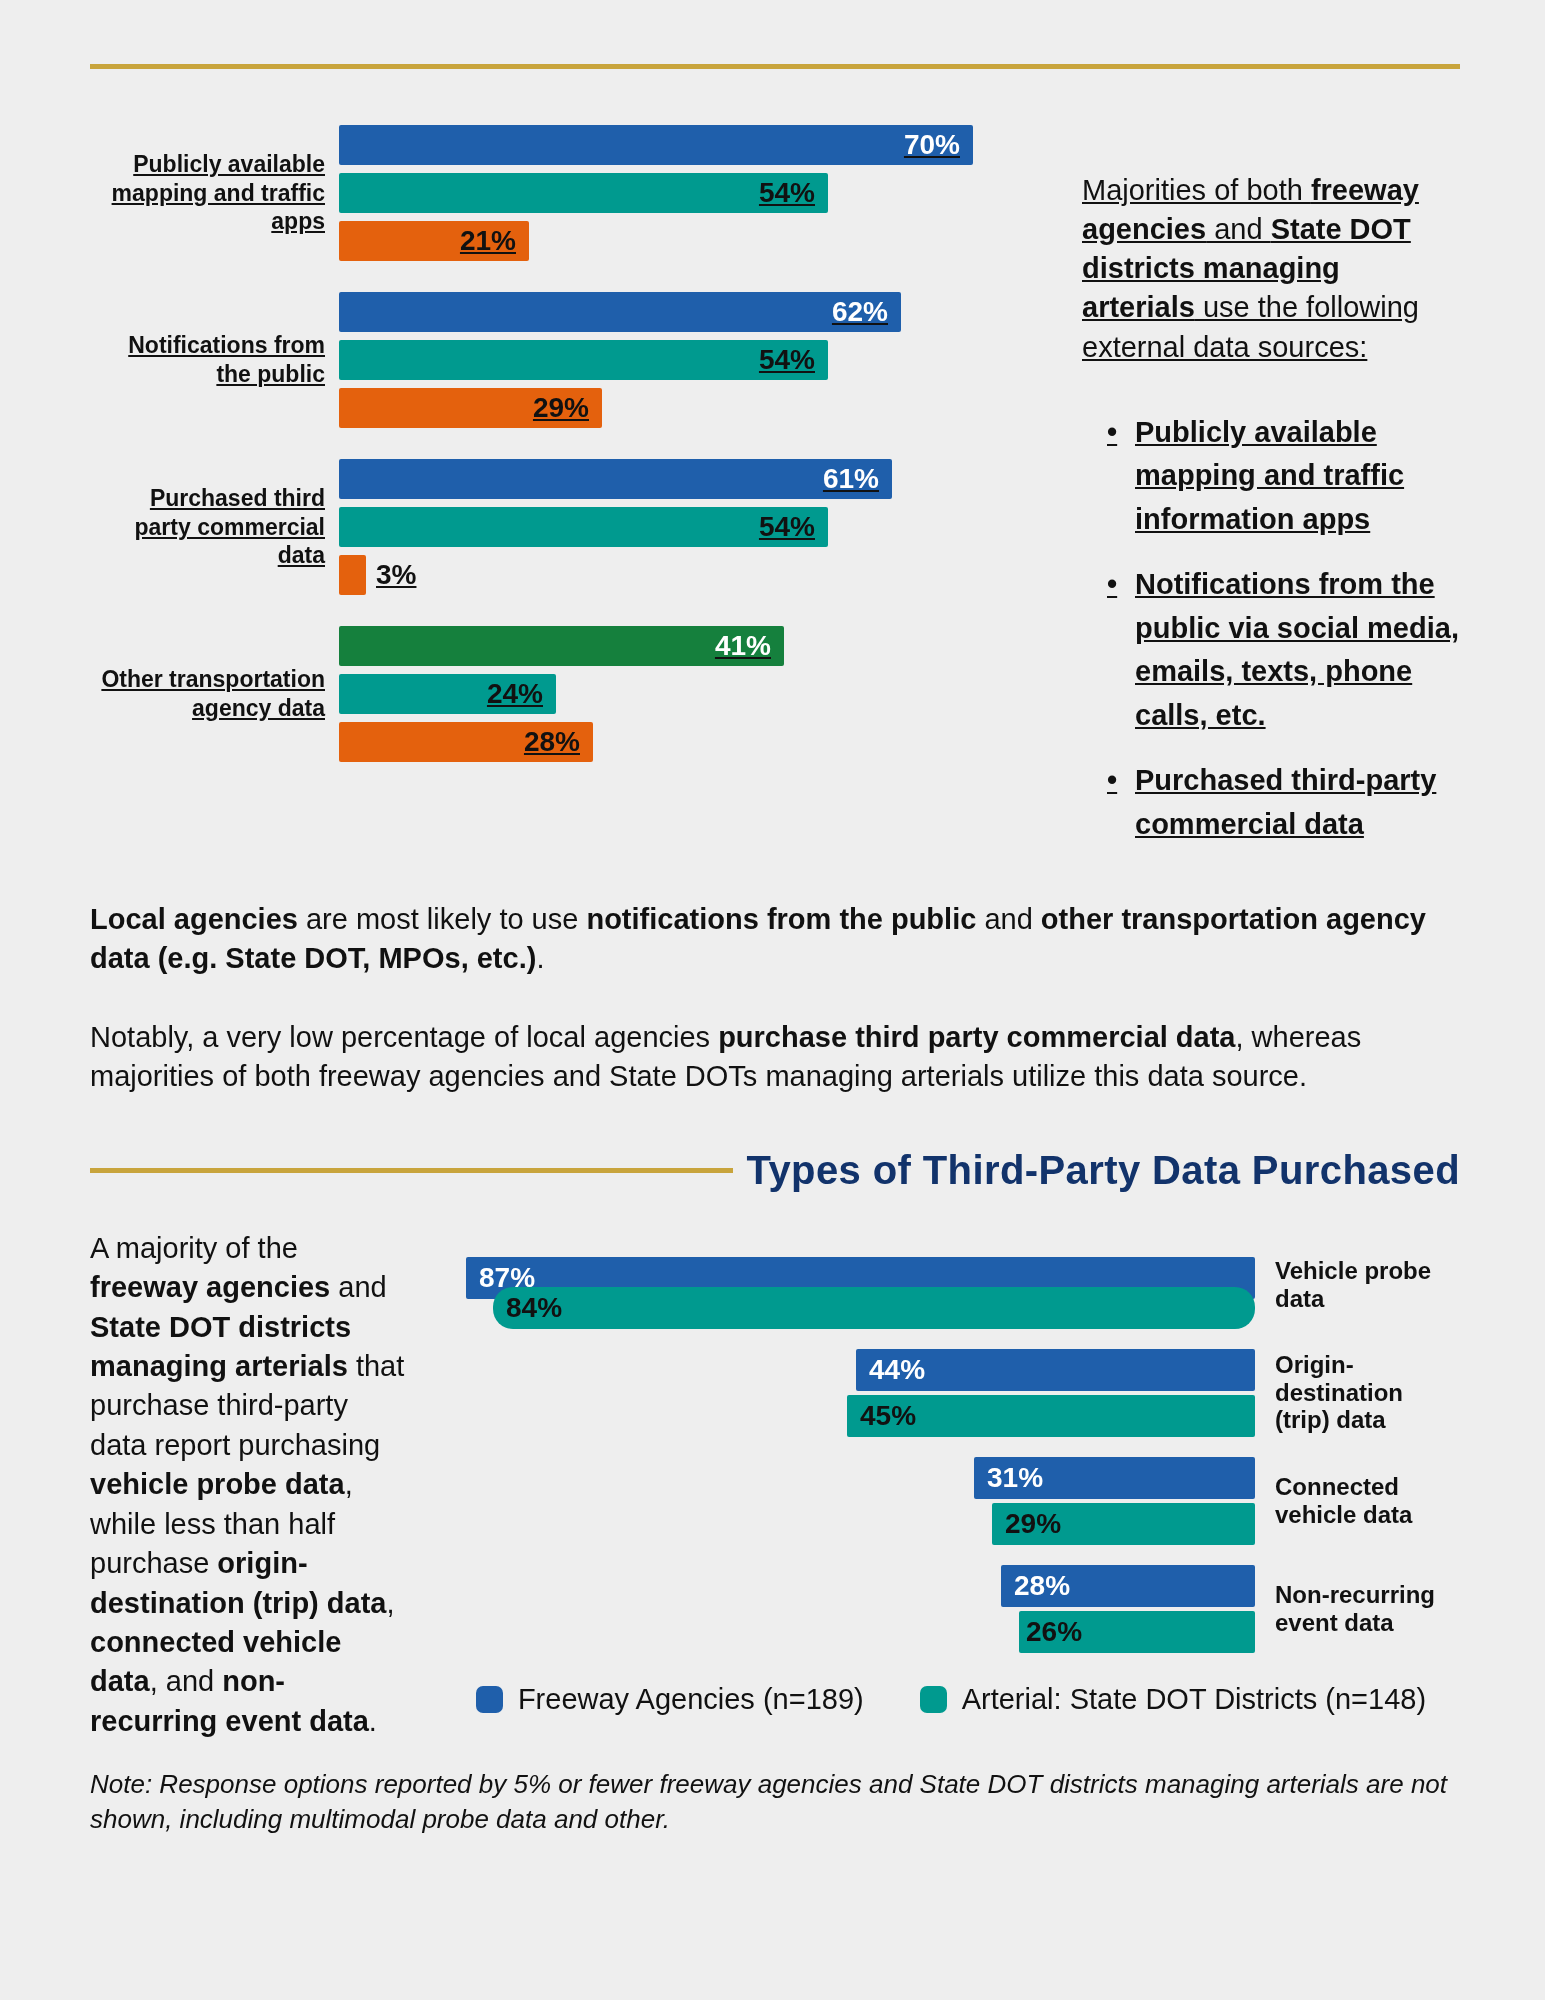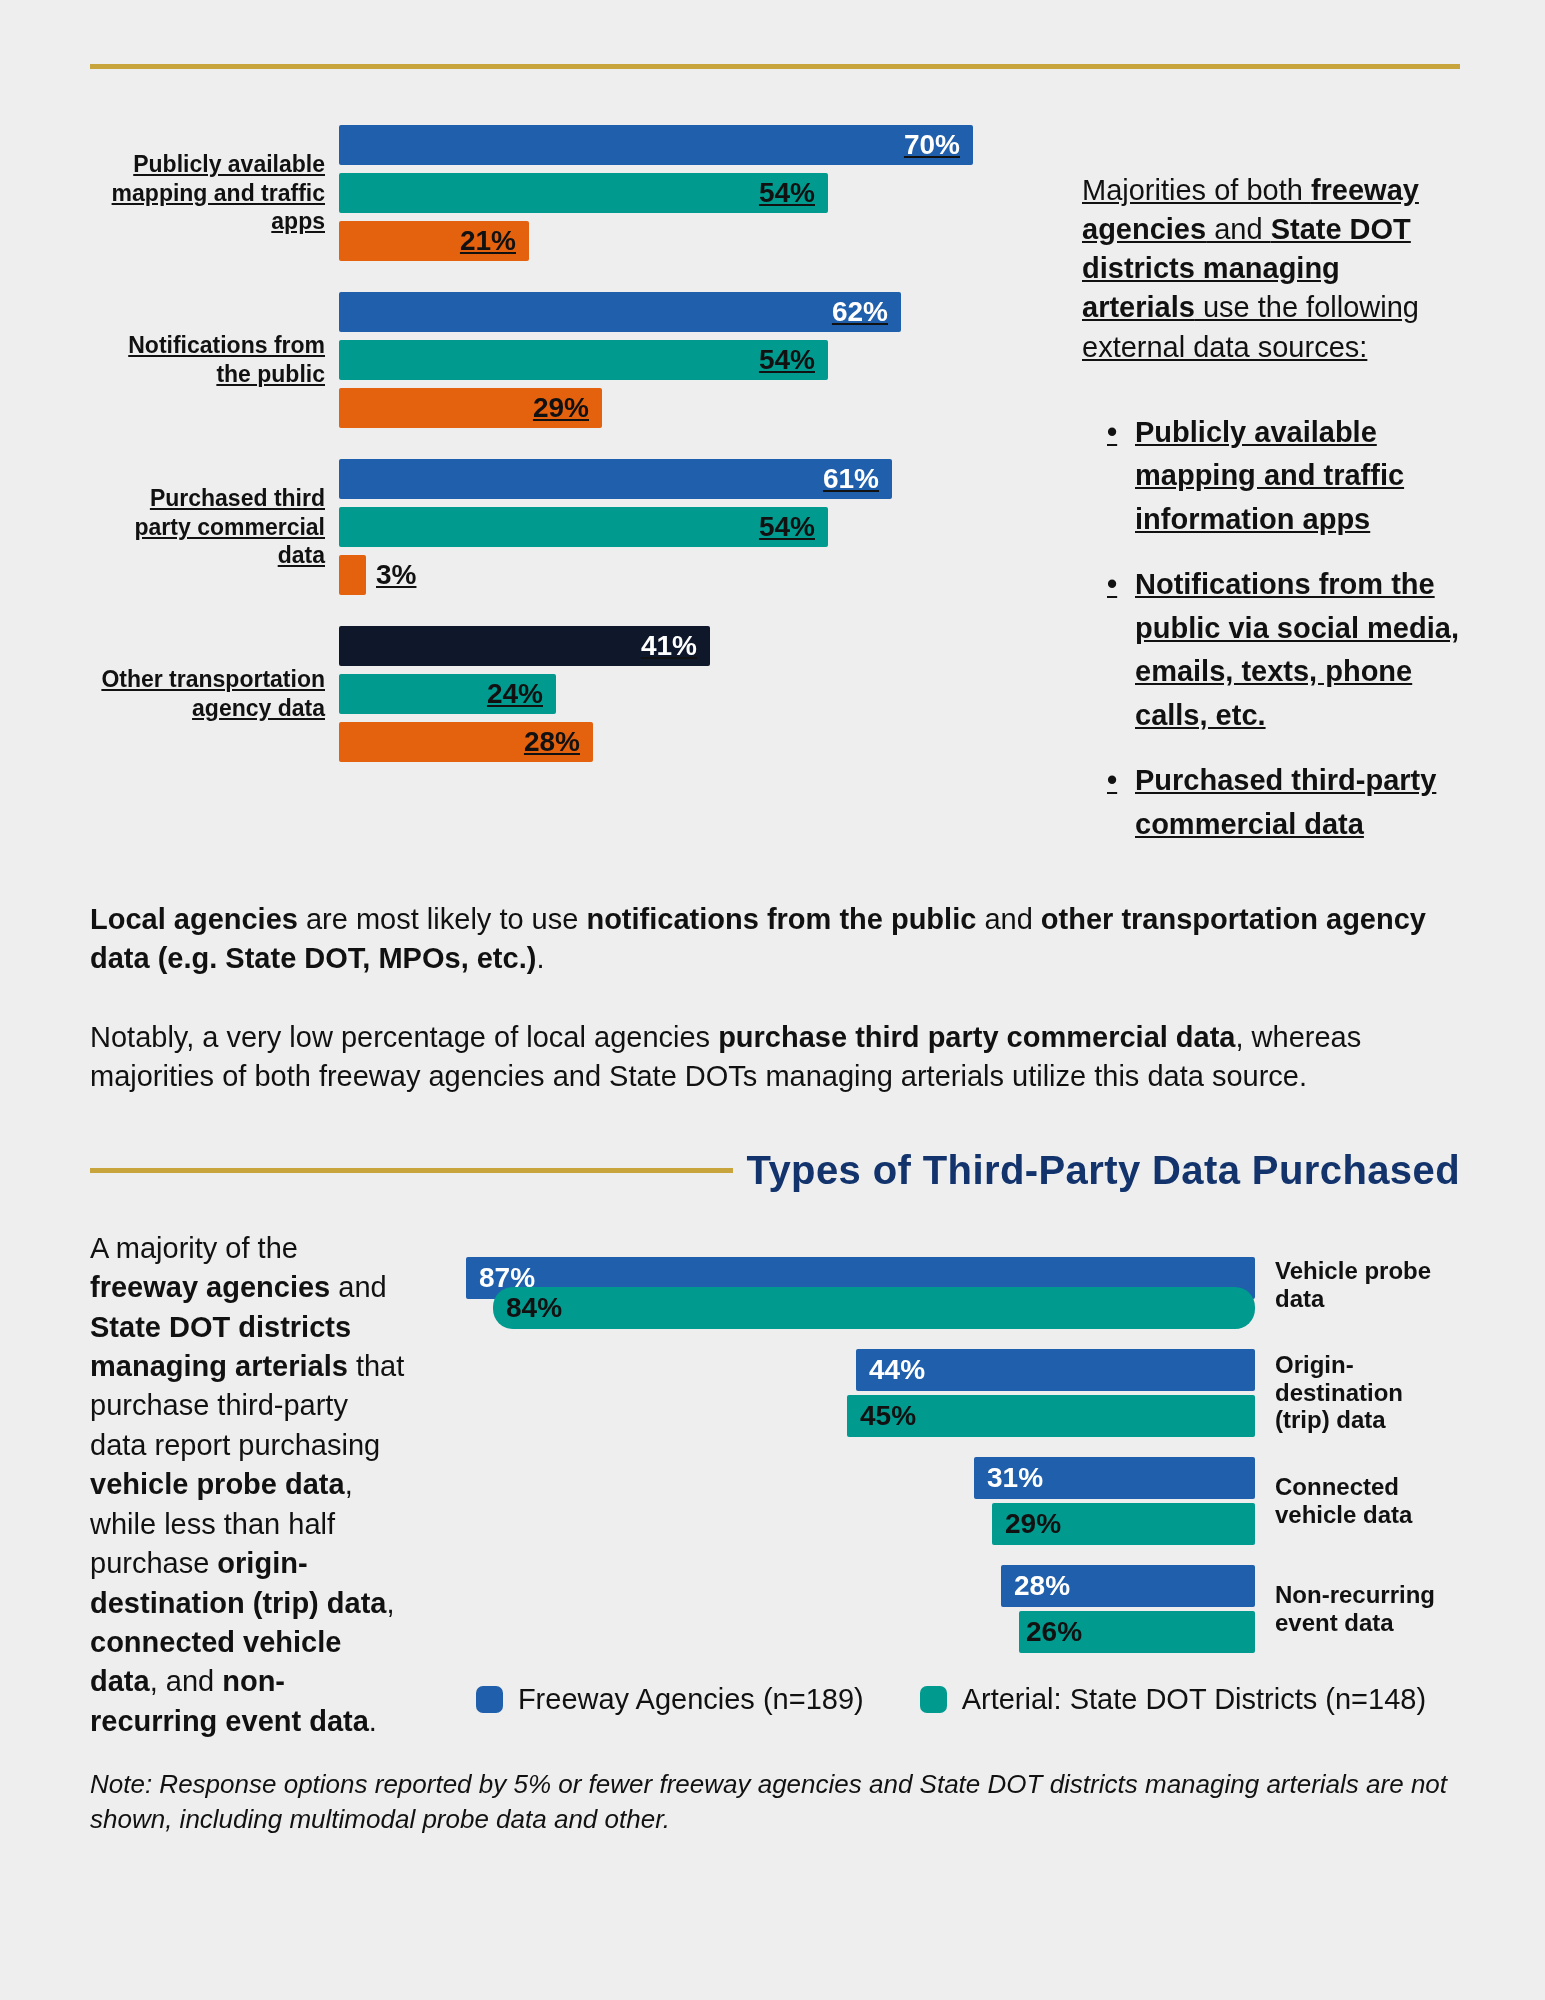--- a/index.html
+++ b/index.html
@@ -118,21 +118,21 @@
             <div class="c1-row">
               <div class="bar" style="width: 27px; background: rgb(228, 97, 13);"></div>
               <span class="bar-val" style="color: rgb(17, 17, 17); margin-left: 10px;">3%</span>
             </div>
           </div>
         </div>
         <div class="c1-group">
           <div class="c1-cat">Other transportation agency data</div>
           <div class="c1-bars">
             <div class="c1-row">
-              <div class="bar" style="width: 371px; background: #0f172a;">
+              <div class="bar" style="width: 445px; background: #15803d;">
                 <span class="bar-val" style="color: rgb(255, 255, 255); padding-right: 13px;">41%</span>
               </div>
             </div>
             <div class="c1-row">
               <div class="bar" style="width: 217px; background: rgb(0, 154, 143);">
                 <span class="bar-val" style="color: rgb(17, 17, 17); padding-right: 13px;">24%</span>
               </div>
             </div>
             <div class="c1-row">
               <div class="bar" style="width: 254px; background: rgb(228, 97, 13);">

